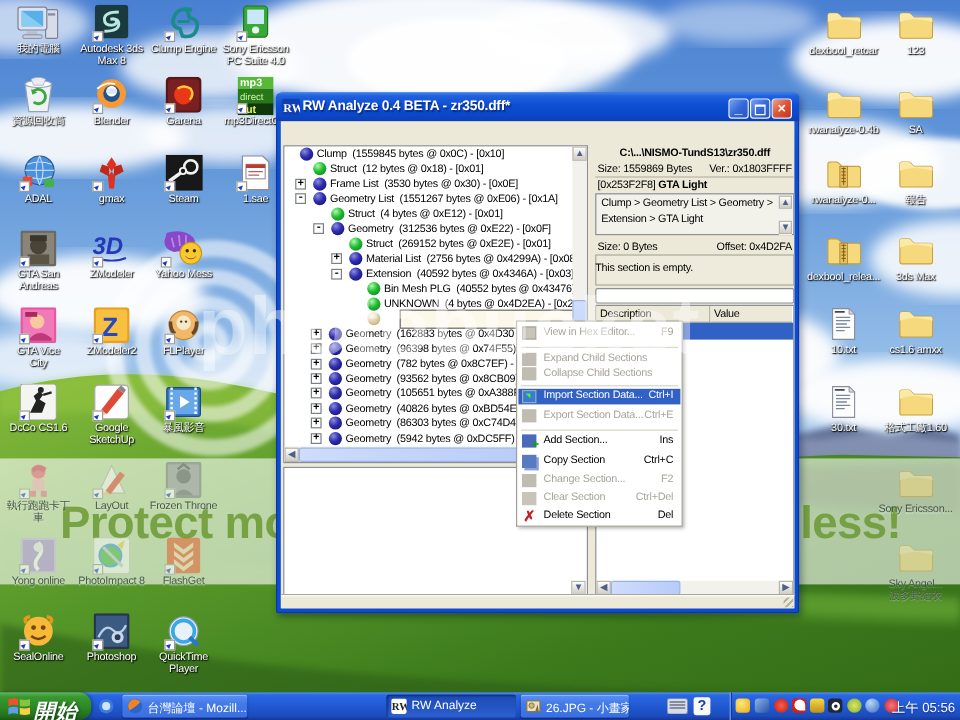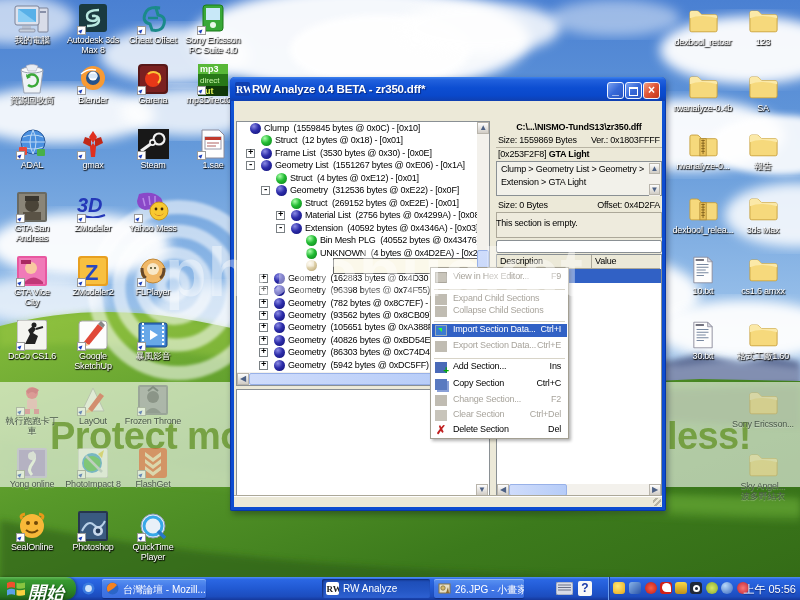--- a/index.html
+++ b/index.html
@@ -371,21 +371,21 @@
         <div class="l">Photoshop</div>
       </div>
 <div class="ic" style="left:121px;top:4px">
         <div class="g" style="width:34px">
  <svg width="30" height="30" viewBox="0 0 30 30">
             <path d="M22,4 Q10,2 7,10 Q4,18 12,20 L14,26 Q24,28 26,20 Q28,12 20,11 L18,4 Z" fill="none" stroke="#1a8a8a" stroke-width="3"></path>
             <path d="M10,14 h10" stroke="#1a8a8a" stroke-width="2.5"></path>
           </svg>
  <span class="arr"></span>
 </div>
-        <div class="l">Cheat Offset</div>
+        <div class="l">Clump Engine</div>
       </div>
 <div class="ic" style="left:121px;top:64px">
         <div class="g" style="width:34px">
  <svg width="30" height="30" viewBox="0 0 30 30">
             <rect width="30" height="30" rx="4" fill="#581818"></rect>
             <rect x="2" y="2" width="26" height="26" rx="3" fill="#7a2020"></rect>
             <circle cx="15" cy="15" r="8" fill="#e83818"></circle>
             <path d="M10,10 Q15,6 21,10 Q24,15 20,19" fill="none" stroke="#f8c838" stroke-width="2"></path>
           </svg>
  <span class="arr"></span>

